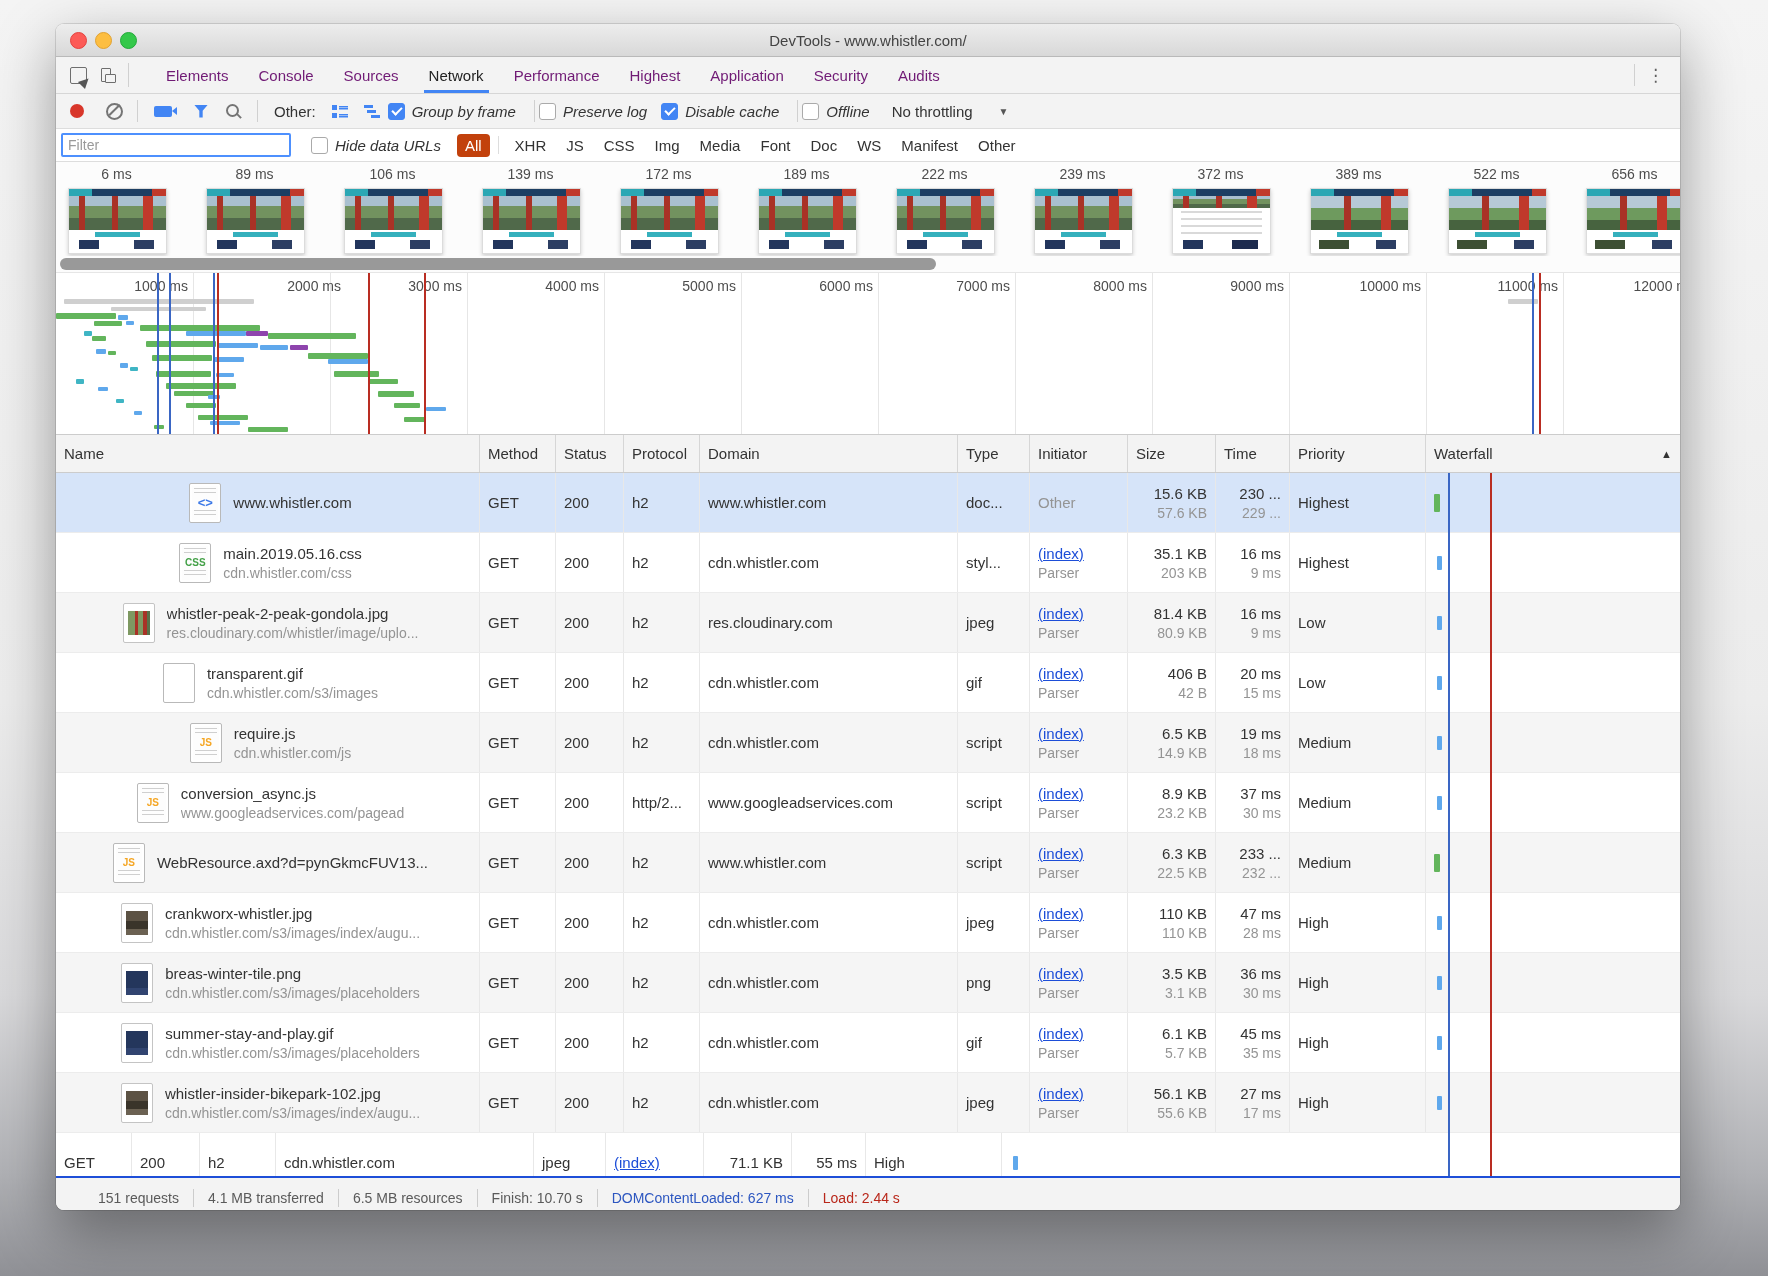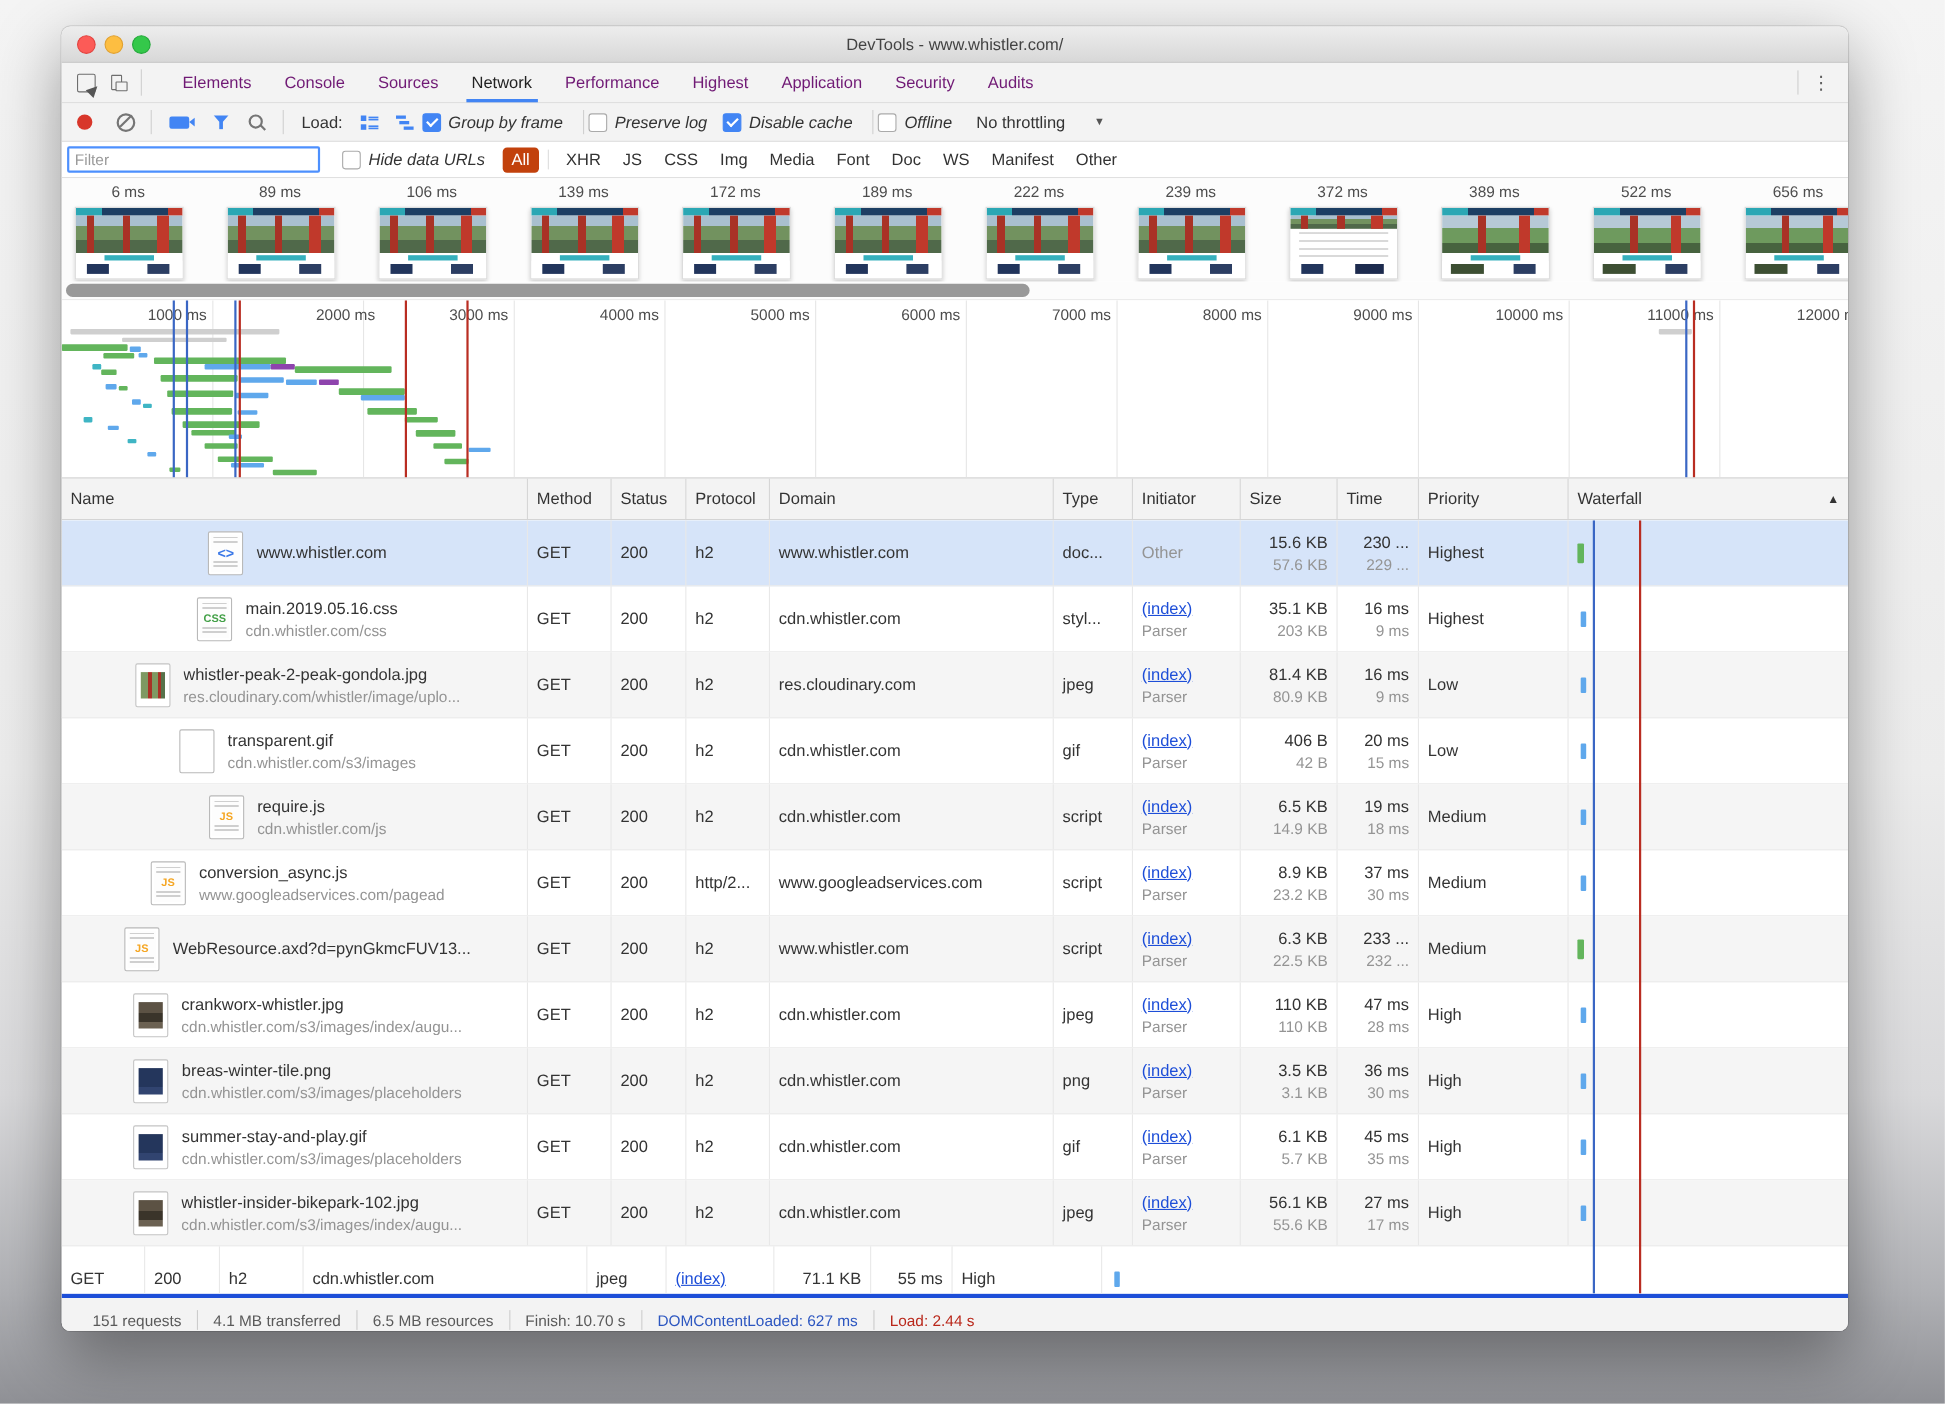--- a/index.html
+++ b/index.html
@@ -137,22 +137,22 @@
     display:flex;align-items:center;justify-content:center;}
   .pic i{display:block;width:22px;height:24px;}
   .pic.dark i{background:linear-gradient(180deg,#5c5244 0 40%,#3a342a 40% 75%,#6b6152 75%);}
   .pic.photo i{background:linear-gradient(90deg,#7e9962 0 30%,#a93226 30% 45%,#7e9962 45% 70%,#a93226 70% 85%,#57724a 85%);}
   .pic.navy i{background:linear-gradient(180deg,#24365c 0 70%,#314470 70%);}
   .pic.green i{background:linear-gradient(180deg,#9aad6b 0 50%,#6c7f4a 50%);}
   
   .wfbar{position:absolute;top:50%;transform:translateY(-50%);border-radius:1px;}
   .wf-line{position:absolute;width:2px;top:0;bottom:0;z-index:3;}
   
-  .statusbar{height:39px;background:#f3f3f3;border-top:4px solid #1d4ed8;display:flex;align-items:center;
-    font-size:14px;color:#5a5a5a;padding-left:14px;}
+  .statusbar{height:39px;background:#f3f3f3;border-top:2px solid #1d4ed8;display:flex;align-items:center;
+    font-size:14px;color:#5a5a5a;padding-left:28px;}
   .sitem{padding:0 14px;display:flex;align-items:center;height:18px;}
   .sitem + .sitem{border-left:1px solid #ccc;}
   .sitem.blue{color:#2c56c0;}
   .sitem.red{color:#b9271a;}
 </style>
 </head>
 <body>
 
 <div class="window">
 
@@ -189,21 +189,21 @@
   </div>
 
   <div class="toolbar">
     <div class="rec"></div>
     <div class="block"></div>
     <div class="vdiv"></div>
     <div class="cam"></div>
     <div class="funnel"></div>
     <div class="mag"></div>
     <div class="vdiv"></div>
-    <span class="viewlbl">Load:</span>
+    <span class="viewlbl">Other:</span>
     <div class="v-ic1"></div>
     <div class="v-ic2"></div>
     <div class="cb on" id="cb-group"></div>
     <span class="cbl">Group by frame</span>
     <div class="vdiv"></div>
     <div class="cb" id="cb-preserve"></div>
     <span class="cbl">Preserve log</span>
     <div class="cb on" id="cb-cache"></div>
     <span class="cbl">Disable cache</span>
     <div class="vdiv"></div>

